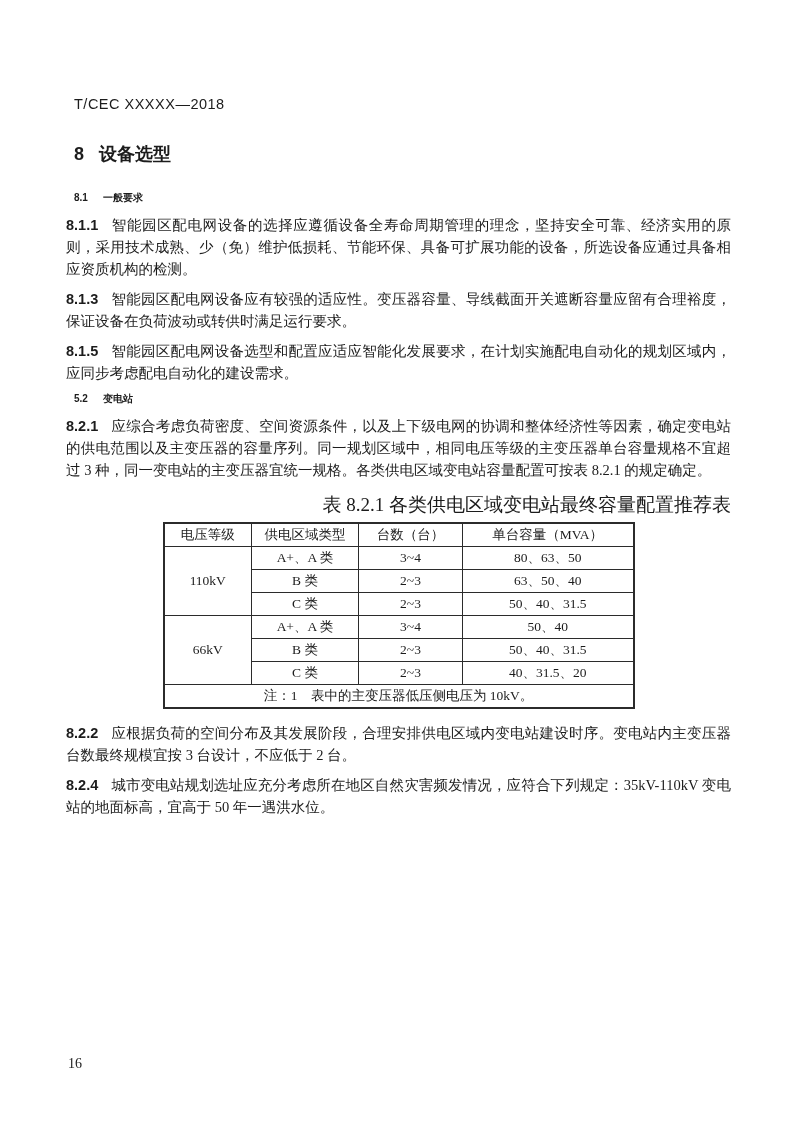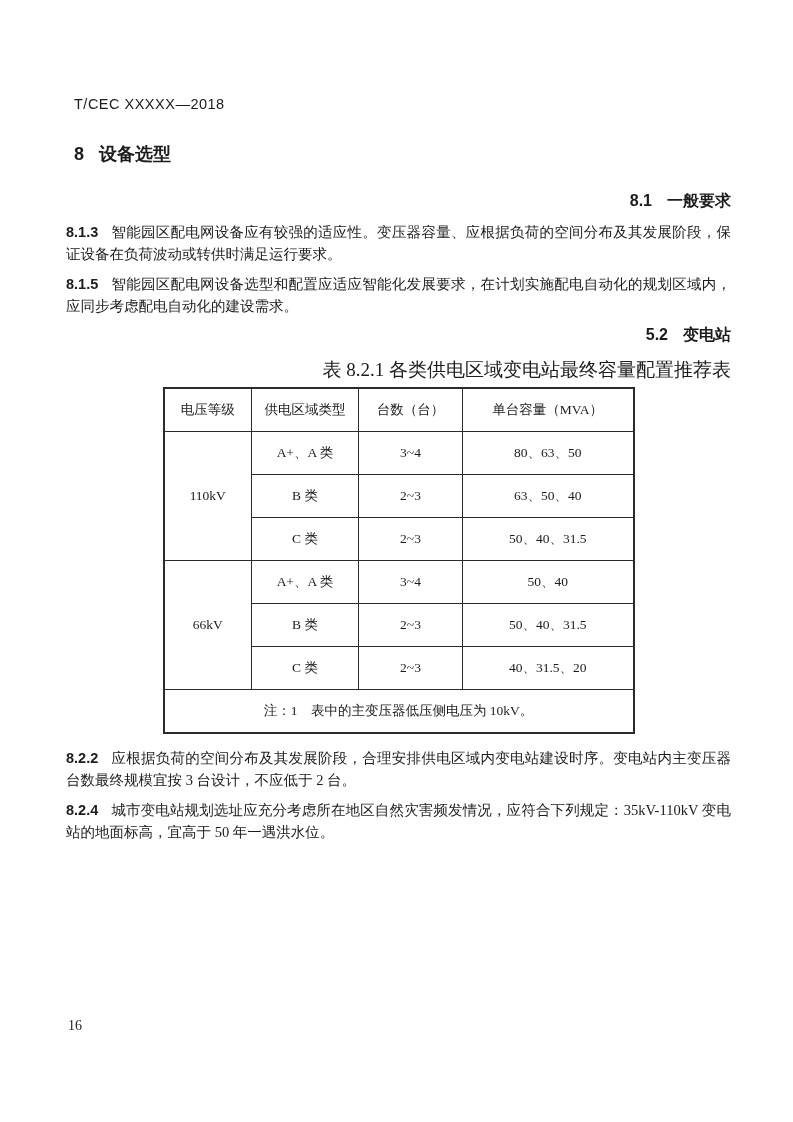--- a/index.html
+++ b/index.html
@@ -24,23 +24,22 @@
   }
   .chapter-heading {
     font-family: "Liberation Sans", sans-serif;
     font-weight: bold;
     font-size: 18px;
     margin: 0 0 25px 8px;
   }
   .section-heading {
     font-family: "Liberation Sans", sans-serif;
     font-weight: bold;
-    font-size: 16px;
+    font-size: 10px;
     margin: 4px 0 9px 8px;
-    text-align: right;
   }
   .h-num { margin-right: 15px; }
   p.clause {
     font-size: 14.5px;
     line-height: 22px;
     margin: 0 0 8px 0;
     text-align: justify;
   }
   .clause-num {
     font-family: "Liberation Sans", sans-serif;
@@ -58,59 +57,61 @@
     margin: 0 auto 13px auto;
     font-size: 13.5px;
     border: 2px solid #2b2b2b;
     table-layout: fixed;
   }
   table.cap-table th, table.cap-table td {
     border: 1px solid #2b2b2b;
     text-align: center;
     vertical-align: middle;
     font-weight: normal;
-    padding: 12px 4px;
+    padding: 2px 4px;
     height: 20px;
     box-sizing: border-box;
   }
   table.cap-table th { height: 23px; }
   td.note-cell { text-align: left; padding-left: 8px; }
   .page-num {
     position: absolute;
     left: 68px;
-    top: 1018px;
+    top: 1056px;
     font-size: 14px;
   }
 </style>
 </head>
 <body>
 
 <div class="page">
 
   <div class="doc-number">T/CEC XXXXX—2018</div>
 
   <div class="chapter-heading">
     <span class="h-num">8</span><span>设备选型</span>
   </div>
 
   <div class="section-heading">
     <span class="h-num">8.1</span><span>一般要求</span>
   </div>
 
+  <p class="clause"><span class="clause-num">8.1.1</span><span>智能园区配电网设备的选择应遵循设备全寿命周期管理的理念，坚持安全可靠、经济实用的原则，采用技术成熟、少（免）维护低损耗、节能环保、具备可扩展功能的设备，所选设备应通过具备相应资质机构的检测。</span></p>
 
 
-  <p class="clause"><span class="clause-num">8.1.3</span><span>智能园区配电网设备应有较强的适应性。变压器容量、应根据负荷的空间分布及其发展阶段，保证设备在负荷波动或转供时满足运行要求。</span></p>
+  <p class="clause"><span class="clause-num">8.1.3</span><span>智能园区配电网设备应有较强的适应性。变压器容量、导线截面开关遮断容量应留有合理裕度，保证设备在负荷波动或转供时满足运行要求。</span></p>
 
 
   <p class="clause"><span class="clause-num">8.1.5</span><span>智能园区配电网设备选型和配置应适应智能化发展要求，在计划实施配电自动化的规划区域内，应同步考虑配电自动化的建设需求。</span></p>
 
   <div class="section-heading">
     <span class="h-num">5.2</span><span>变电站</span>
   </div>
 
+  <p class="clause"><span class="clause-num">8.2.1</span><span>应综合考虑负荷密度、空间资源条件，以及上下级电网的协调和整体经济性等因素，确定变电站的供电范围以及主变压器的容量序列。同一规划区域中，相同电压等级的主变压器单台容量规格不宜超过 3 种，同一变电站的主变压器宜统一规格。各类供电区域变电站容量配置可按表 8.2.1 的规定确定。</span></p>
 
   <div class="tbl-caption">表 8.2.1 各类供电区域变电站最终容量配置推荐表</div>
 
   <table class="cap-table">
     <colgroup>
       <col style="width:88px">
       <col style="width:107px">
       <col style="width:104px">
       <col style="width:171px">
     </colgroup>

